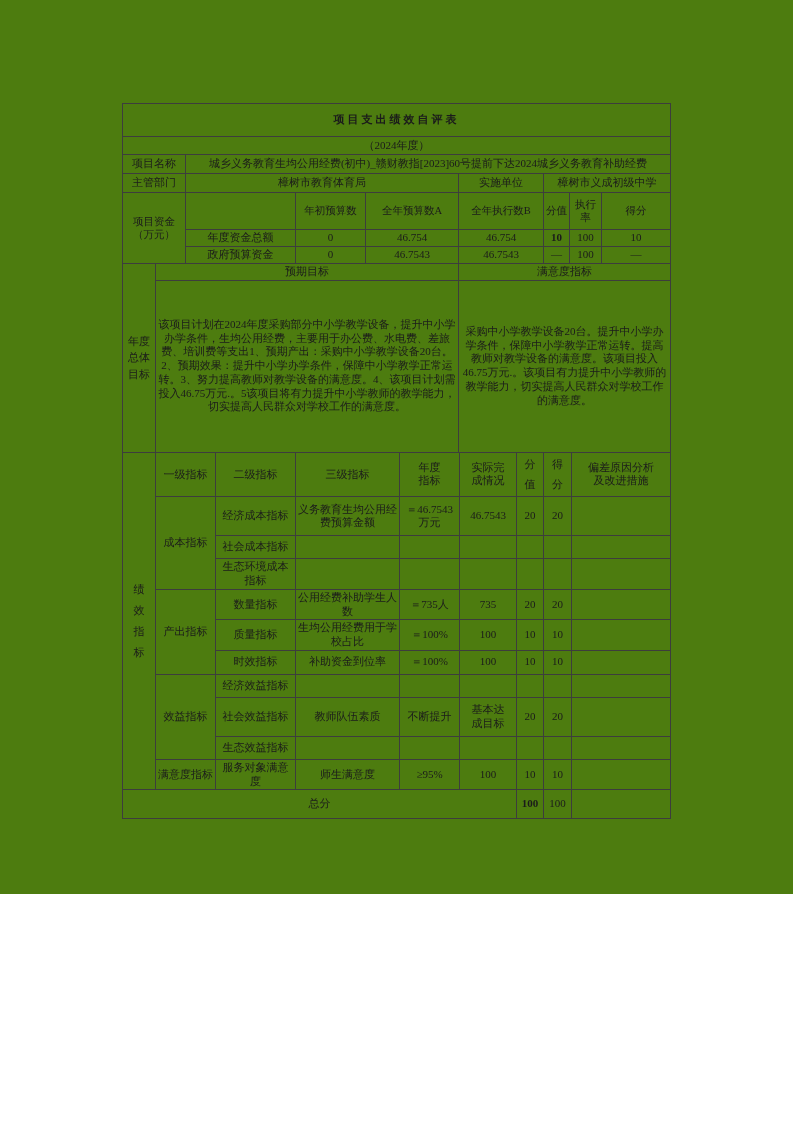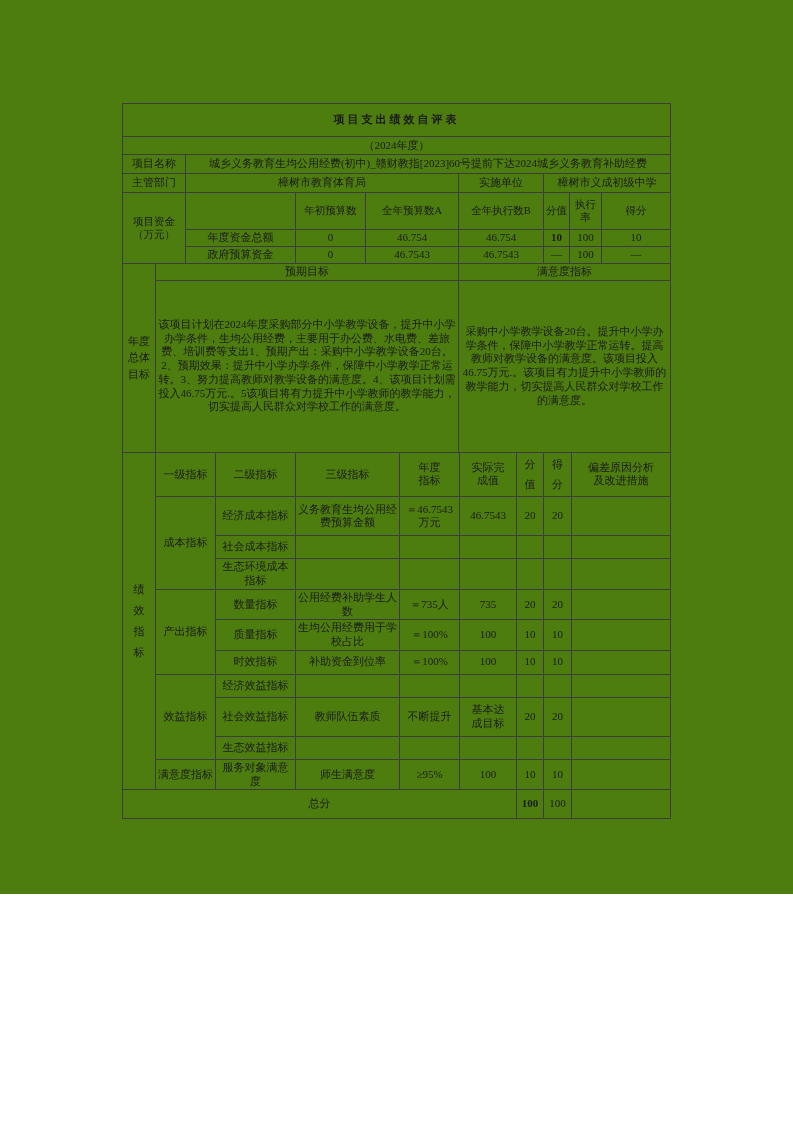--- a/index.html
+++ b/index.html
@@ -204,21 +204,21 @@
         <td rowspan="11" class="side-cell">
               <div class="w1">绩效指标</div>
             </td>
         <td>一级指标</td>
         <td>二级指标</td>
         <td>三级指标</td>
         <td>
               <div class="wh2">年度指标</div>
             </td>
         <td>
-              <div class="wh3">实际完成值</div>
+              <div class="wh3">实际完成情况</div>
             </td>
         <td>
               <div class="w1">分值</div>
             </td>
         <td>
               <div class="w1">得分</div>
             </td>
         <td>
               <div class="wh6">偏差原因分析及改进措施</div>
             </td>

